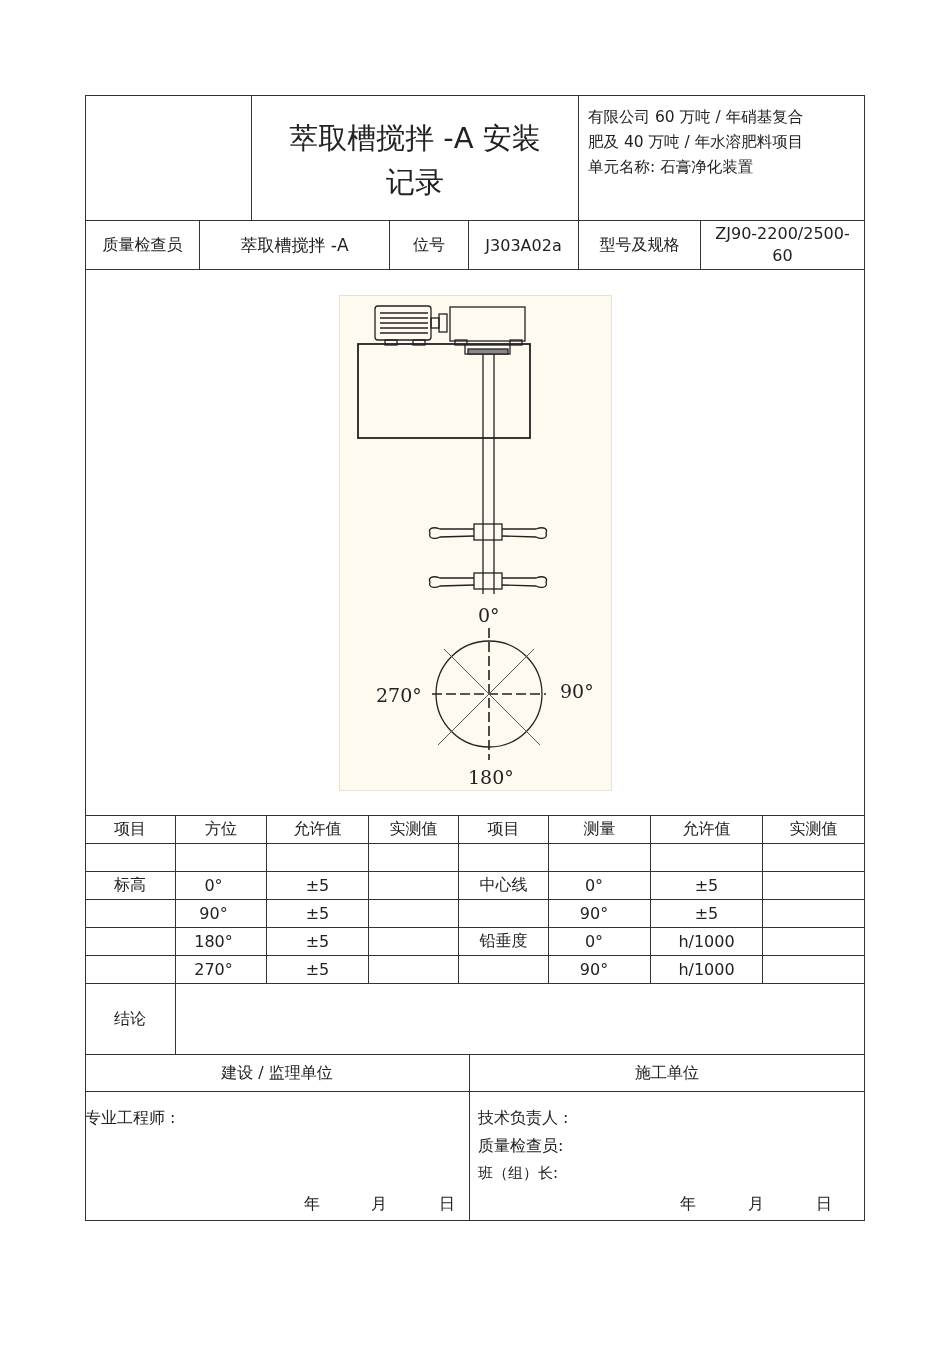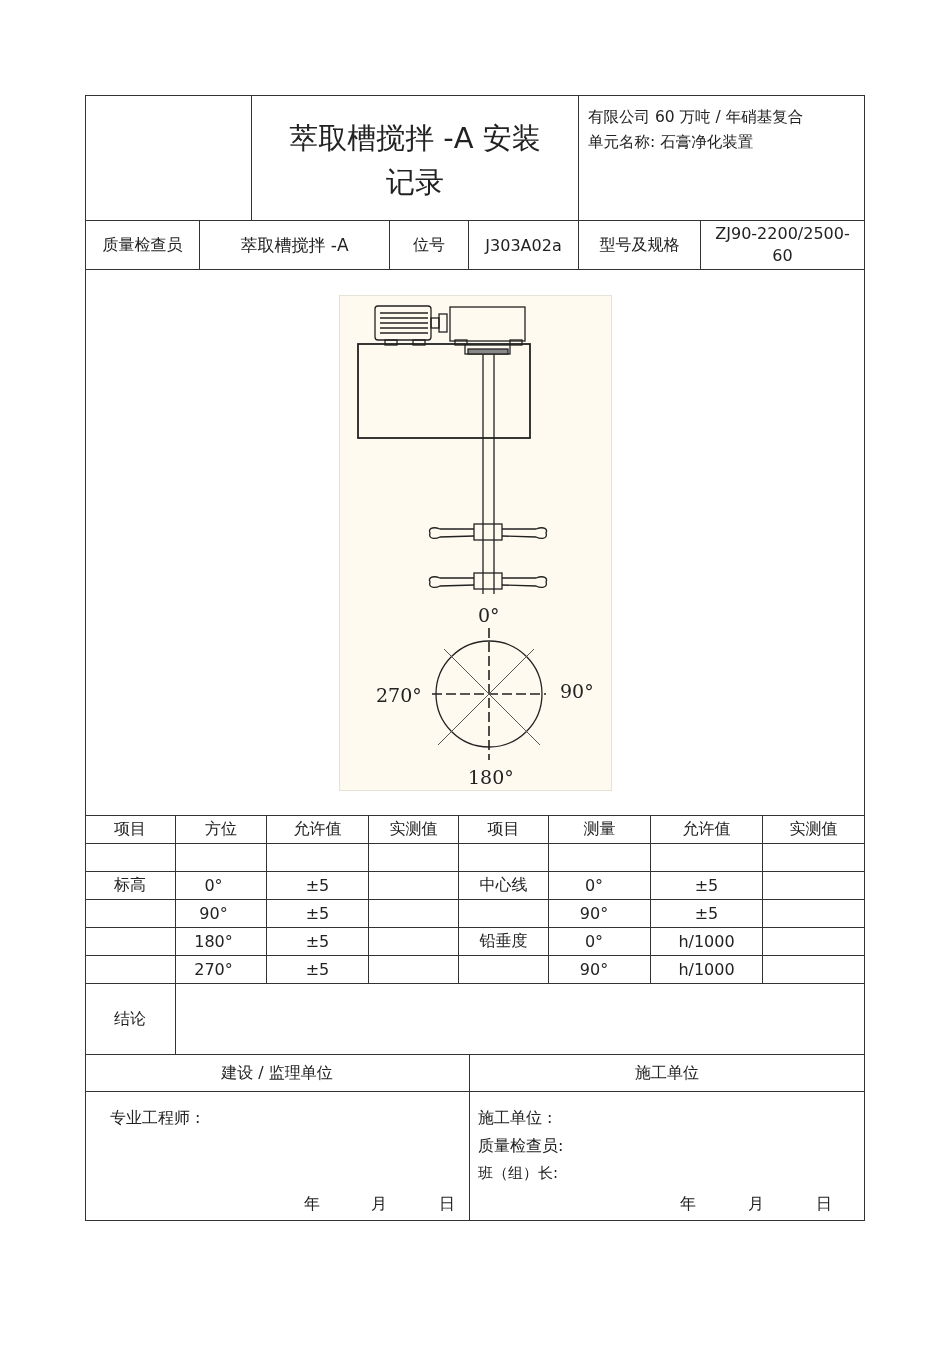--- a/index.html
+++ b/index.html
@@ -24,20 +24,21 @@
 <div class="vl" style="left:578px;top:95px;height:174px;"></div>
 <div class="hl" style="left:85px;top:220px;width:780px;"></div>
 
 <div class="abs title" style="left:252px;top:116px;width:326px;">
   <div>萃取槽搅拌  -A 安装</div>
   <div>记录</div>
 </div>
 
 <div class="abs proj" style="left:588px;top:105px;width:272px;">
   <div>有限公司  60 万吨 / 年硝基复合</div>
+  <div>肥及  40 万吨 / 年水溶肥料项目</div>
   <div>单元名称:   石膏净化装置</div>
 </div>
 
 <div class="vl" style="left:199px;top:220px;height:49px;"></div>
 <div class="vl" style="left:389px;top:220px;height:49px;"></div>
 <div class="vl" style="left:468px;top:220px;height:49px;"></div>
 <div class="vl" style="left:700px;top:220px;height:49px;"></div>
 <div class="hl" style="left:85px;top:269px;width:780px;"></div>
 
 <div class="cell" style="left:86px;top:221px;width:113px;height:48px;">质量检查员</div>
@@ -157,22 +158,22 @@
 
 <div class="hl" style="left:85px;top:1054px;width:780px;"></div>
 <div class="cell" style="left:85px;top:984px;width:90px;height:70px;">结论</div>
 <div class="cell" style="left:176px;top:984px;width:688px;height:70px;"></div>
 
 <div class="vl" style="left:469px;top:1054px;height:166px;"></div>
 <div class="hl" style="left:85px;top:1091px;width:780px;"></div>
 <div class="cell" style="left:85px;top:1055px;width:384px;height:36px;">建设 / 监理单位</div>
 <div class="cell" style="left:470px;top:1055px;width:394px;height:36px;">施工单位</div>
 
-<div class="abs" style="left:110px;top:1108px;font-size:16px;">专业工程师 :</div>
-<div class="abs" style="left:478px;top:1108px;font-size:16px;">施工单位 :</div>
+<div class="abs" style="left:85px;top:1108px;font-size:16px;">专业工程师 :</div>
+<div class="abs" style="left:478px;top:1108px;font-size:16px;">技术负责人 :</div>
 <div class="abs" style="left:478px;top:1136px;font-size:16px;">质量检查员:</div>
 <div class="abs" style="left:478px;top:1164px;font-size:15px;">班（组）长:</div>
 
 <div class="abs" style="left:304px;top:1194px;font-size:16px;">年</div>
 <div class="abs" style="left:371px;top:1194px;font-size:16px;">月</div>
 <div class="abs" style="left:439px;top:1194px;font-size:16px;">日</div>
 <div class="abs" style="left:680px;top:1194px;font-size:16px;">年</div>
 <div class="abs" style="left:748px;top:1194px;font-size:16px;">月</div>
 <div class="abs" style="left:816px;top:1194px;font-size:16px;">日</div>
 

